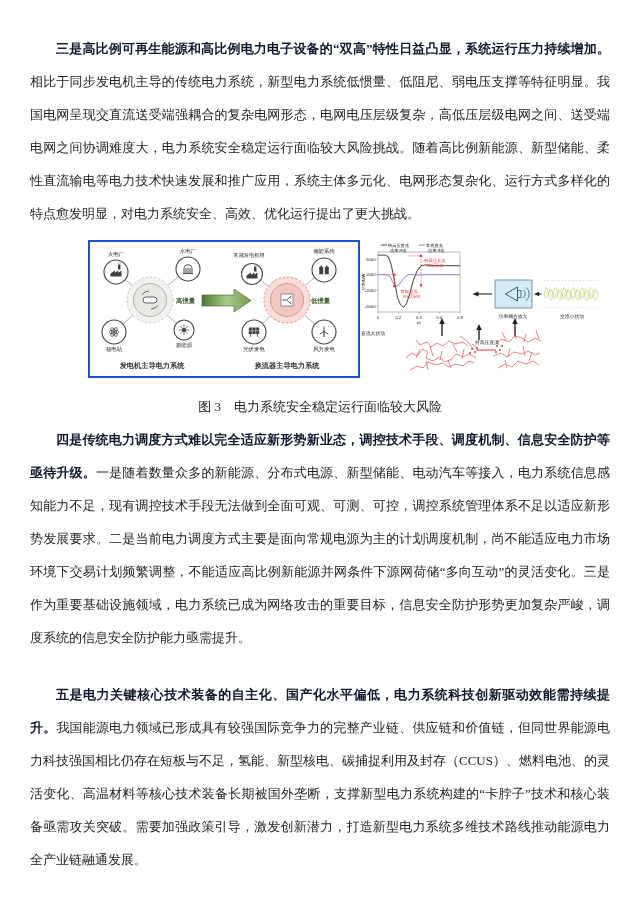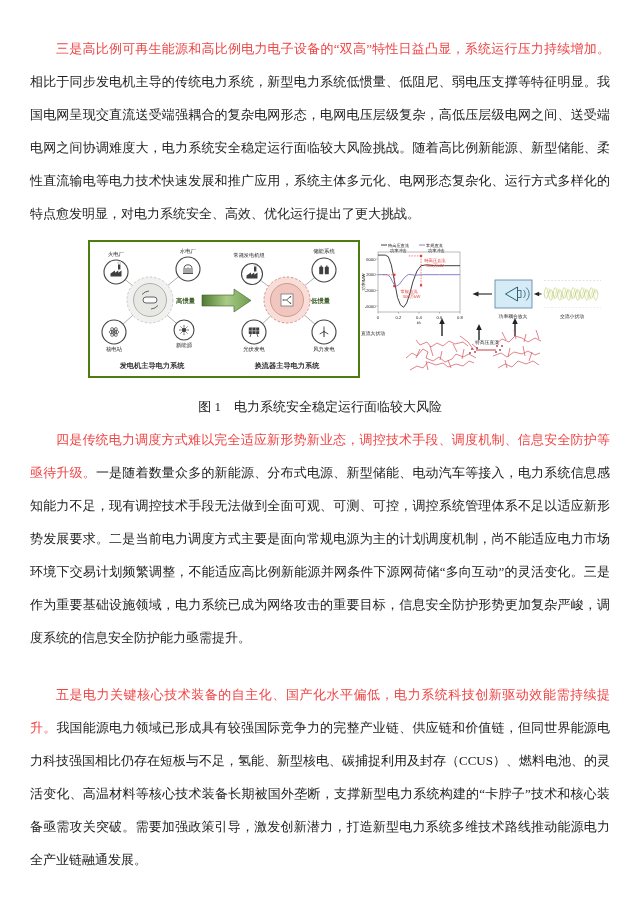--- a/index.html
+++ b/index.html
@@ -1,23 +1,23 @@
 <!DOCTYPE html>
 <html><head>
 <meta charset="utf-8">
 <style>
   html,body{margin:0;padding:0;}
   body{width:640px;height:905px;background:#ffffff;}
   .page{width:640px;height:905px;box-sizing:border-box;padding:32px 30px 0 30px;background:#ffffff;overflow:hidden;}
   .para{margin:0;font-size:13px;line-height:33px;text-align:justify;text-indent:2em;color:#1c1c1c;
         font-family:"Liberation Serif","DejaVu Serif",serif;}
-  .lead{font-weight:normal;color:#ef4444;}
+  .lead{font-weight:bold;color:#0f172a;}
   .p5{margin-top:24px;}
   .figure{position:relative;width:520px;height:150px;margin:10px 0 0 58px;}
-  .fig-left{position:absolute;left:0;top:8;width:268px;height:134px;border:2px solid #4d7c0f;background:#fff;}
+  .fig-left{position:absolute;left:0;top:8;width:268px;height:134px;border:2px solid #1d4ed8;background:#fff;}
   .fig-right{position:absolute;left:272px;top:0;width:248px;height:150px;}
   .caption{font-size:13px;line-height:33px;text-align:center;color:#1c1c1c;
         font-family:"Liberation Serif","DejaVu Serif",serif;}
   svg text{font-family:"Liberation Sans","DejaVu Sans",sans-serif;}
 </style>
 </head>
 <body>
 
 <div class="page">
 
@@ -244,19 +244,19 @@
       </g>
       <path d="M116,110 H136" stroke="#cc3a44" stroke-width="1" fill="none"></path>
 
       <text x="153" y="77.5" text-anchor="middle" font-size="4.8" fill="#222">功率耦合放大</text>
       <text x="212" y="77.5" text-anchor="middle" font-size="4.8" fill="#222">交流小扰动</text>
       <text x="127" y="103.5" text-anchor="middle" font-size="4.8" fill="#222">特高压直流</text>
       <text x="1" y="95" font-size="4.8" fill="#222">直流大扰动</text>
     </svg>
   </div>
 
-  <div class="caption">图 1　电力系统安全稳定运行面临较大风险</div>
+  <div class="caption">图 3　电力系统安全稳定运行面临较大风险</div>
 
   <p class="para"><span class="lead">四是传统电力调度方式难以完全适应新形势新业态，调控技术手段、调度机制、信息安全防护等亟待升级。</span><span>一是随着数量众多的新能源、分布式电源、新型储能、电动汽车等接入，电力系统信息感知能力不足，现有调控技术手段无法做到全面可观、可测、可控，调控系统管理体系不足以适应新形势发展要求。二是当前电力调度方式主要是面向常规电源为主的计划调度机制，尚不能适应电力市场环境下交易计划频繁调整，不能适应高比例新能源并网条件下源网荷储“多向互动”的灵活变化。三是作为重要基础设施领域，电力系统已成为网络攻击的重要目标，信息安全防护形势更加复杂严峻，调度系统的信息安全防护能力亟需提升。</span></p>
 
   <p class="para p5"><span class="lead">五是电力关键核心技术装备的自主化、国产化水平偏低，电力系统科技创新驱动效能需持续提升。</span><span>我国能源电力领域已形成具有较强国际竞争力的完整产业链、供应链和价值链，但同世界能源电力科技强国相比仍存在短板与不足，氢能、新型核电、碳捕捉利用及封存（CCUS）、燃料电池、的灵活变化、高温材料等核心技术装备长期被国外垄断，支撑新型电力系统构建的“卡脖子”技术和核心装备亟需攻关突破。需要加强政策引导，激发创新潜力，打造新型电力系统多维技术路线推动能源电力全产业链融通发展。</span></p>
 
 </div>
 
 </body></html>

